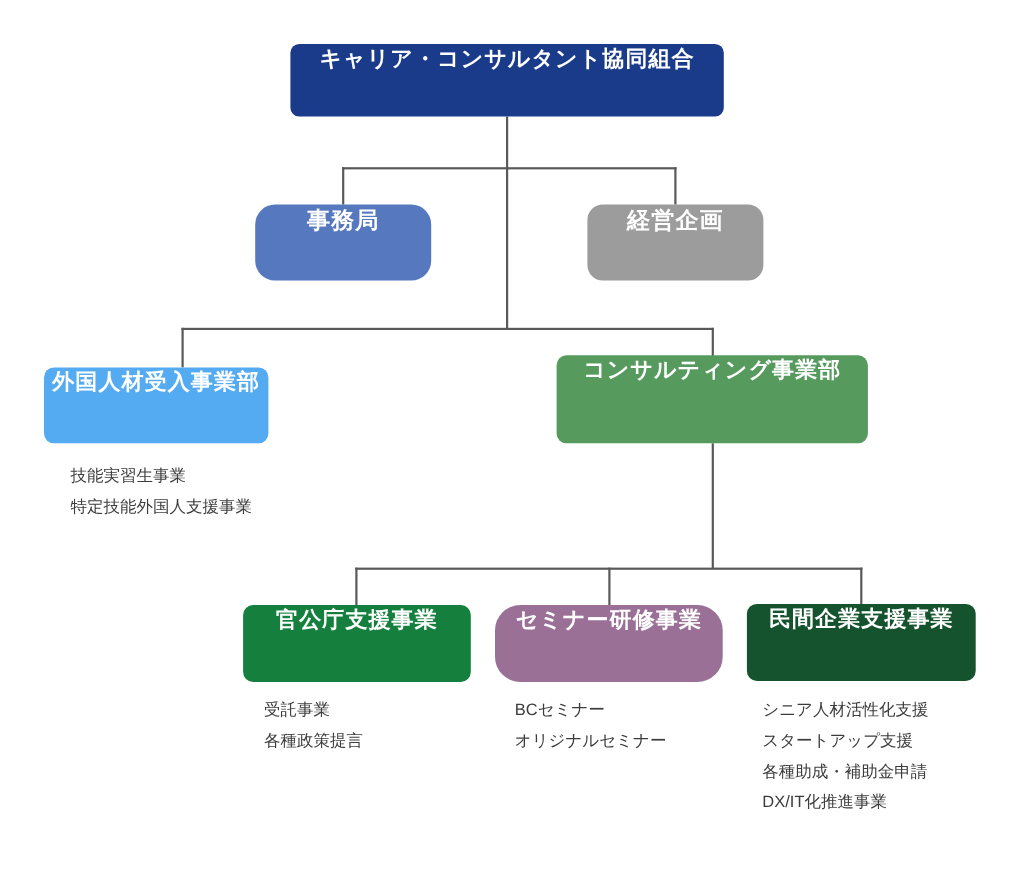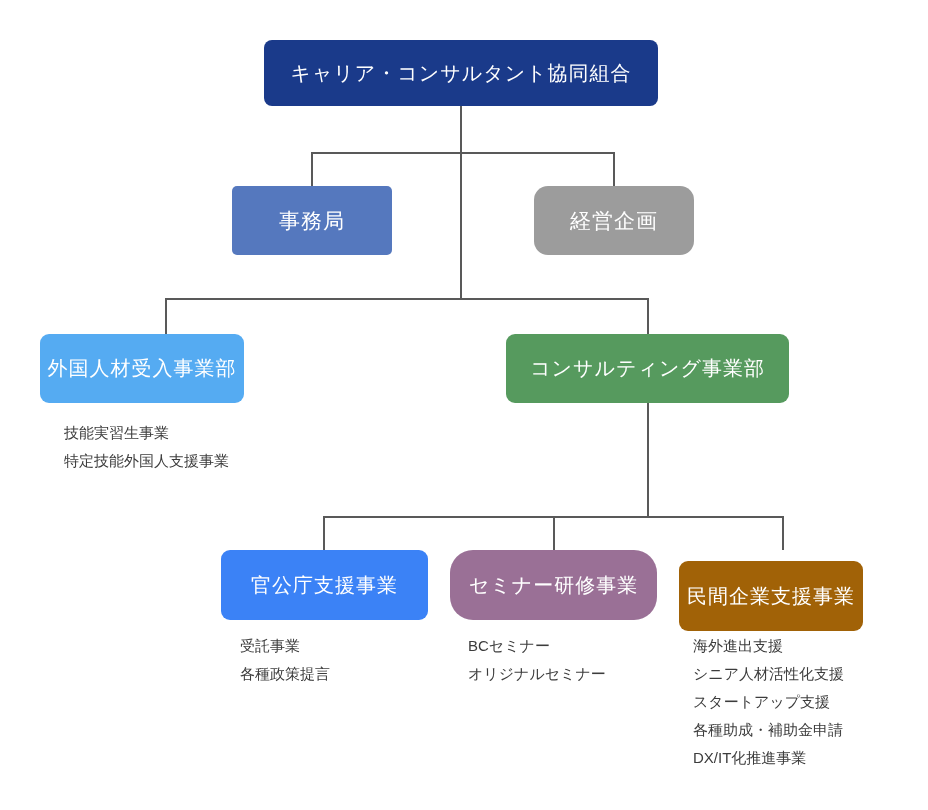--- a/index.html
+++ b/index.html
@@ -7,24 +7,23 @@
     position: relative;
     width: 928px;
     height: 810px;
     background: #ffffff;
     font-family: "Liberation Sans", "DejaVu Sans", sans-serif;
     overflow: hidden;
   }
   .node {
     position: absolute;
     display: flex;
-    align-items: center;
     justify-content: center;
     color: #ffffff;
-    font-weight: normal;
+    font-weight: bold;
     text-align: center;
     border-radius: 9px;
     letter-spacing: 1px;
     box-sizing: border-box;
   }
   .node.root   { font-size: 20px; border-radius: 8px; }
   .node.l2     { font-size: 21px; }
   .node.l3     { font-size: 20px; }
   .node.l4     { font-size: 20px; }
   .line {
@@ -55,60 +54,59 @@
   <div class="line" style="left: 647px; top: 403px; width: 2px; height: 114px; background: rgb(89, 89, 89);"></div>
   <div class="line" style="left: 323px; top: 516px; width: 461px; height: 2px; background: rgb(89, 89, 89);"></div>
   <div class="line" style="left: 323px; top: 516px; width: 2px; height: 34px; background: rgb(89, 89, 89);"></div>
   <div class="line" style="left: 553px; top: 516px; width: 2px; height: 34px; background: rgb(89, 89, 89);"></div>
   <div class="line" style="left: 782px; top: 516px; width: 2px; height: 34px; background: rgb(89, 89, 89);"></div>
 
   <div class="node root" style="left: 264px; top: 40px; width: 394px; height: 66px; background: rgb(26, 58, 138);">
     <span>キャリア・コンサルタント協同組合</span>
   </div>
 
-  <div class="node l2" style="left: 232px; top: 186px; width: 160px; height: 69px; border-radius: 5px; background: rgb(85, 120, 190);">
+  <div class="node l2" style="left: 232px; top: 186px; width: 160px; height: 69px; border-radius: 18px; background: rgb(85, 120, 190);">
     <span>事務局</span>
   </div>
   <div class="node l2" style="left: 534px; top: 186px; width: 160px; height: 69px; border-radius: 14px; background: rgb(156, 156, 156);">
     <span>経営企画</span>
   </div>
 
   <div class="node l3" style="left: 40px; top: 334px; width: 204px; height: 69px; background: rgb(85, 171, 242);">
     <span>外国人材受入事業部</span>
   </div>
-  <div class="node l3" style="left: 506px; top: 334px; width: 283px; height: 69px; background: rgb(86, 154, 94);">
+  <div class="node l3" style="left: 506px; top: 323px; width: 283px; height: 80px; background: rgb(86, 154, 94);">
     <span>コンサルティング事業部</span>
   </div>
 
   <div class="sublist" style="left: 64px; top: 419px; color: rgb(60, 60, 60);">
     <div>技能実習生事業</div>
     <div>特定技能外国人支援事業</div>
   </div>
 
-  <div class="node l4" style="left: 221px; top: 550px; width: 207px; height: 70px; background: #3b82f6;">
+  <div class="node l4" style="left: 221px; top: 550px; width: 207px; height: 70px; background: #15803d;">
     <span>官公庁支援事業</span>
   </div>
   <div class="node l4" style="left: 450px; top: 550px; width: 207px; height: 70px; background: rgb(154, 112, 150); border-radius: 23px;">
     <span>セミナー研修事業</span>
   </div>
-  <div class="node l4" style="left: 679px; top: 561px; width: 184px; height: 70px; background: #a16207;">
+  <div class="node l4" style="left: 679px; top: 549px; width: 208px; height: 70px; background: #14532d;">
     <span>民間企業支援事業</span>
   </div>
 
   <div class="sublist" style="left: 468px; top: 632px; color: rgb(60, 60, 60);">
     <div>BCセミナー</div>
     <div>オリジナルセミナー</div>
   </div>
 
   <div class="sublist" style="left: 240px; top: 632px; color: rgb(60, 60, 60);">
     <div>受託事業</div>
     <div>各種政策提言</div>
   </div>
 
   <div class="sublist" style="left: 693px; top: 632px; color: rgb(60, 60, 60);">
-    <div>海外進出支援</div>
     <div>シニア人材活性化支援</div>
     <div>スタートアップ支援</div>
     <div>各種助成・補助金申請</div>
     <div>DX/IT化推進事業</div>
   </div>
 
 </div>
 
 </body></html>

